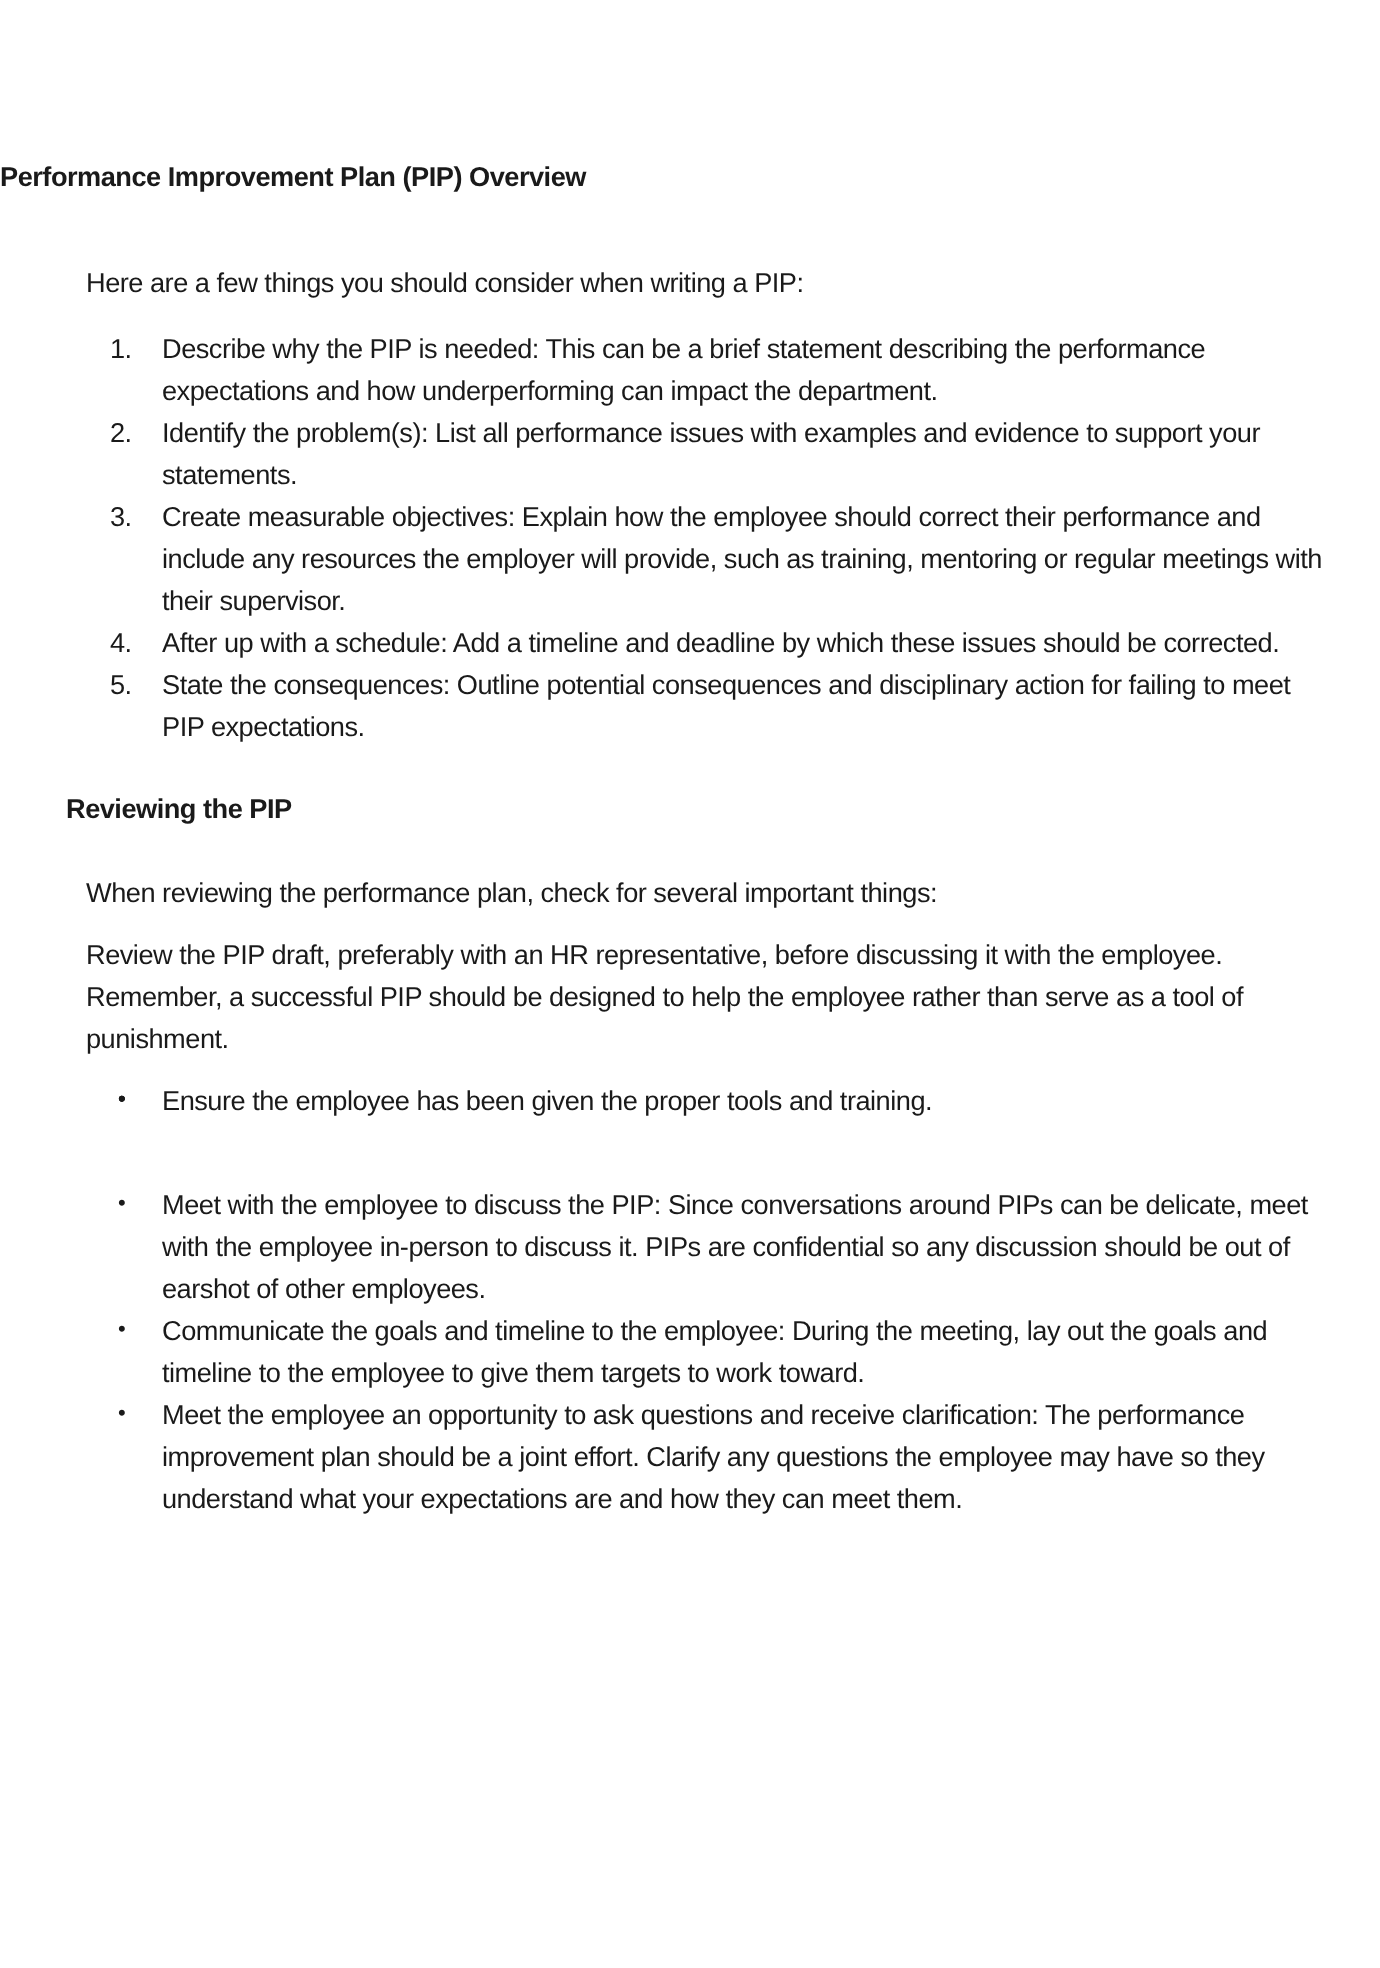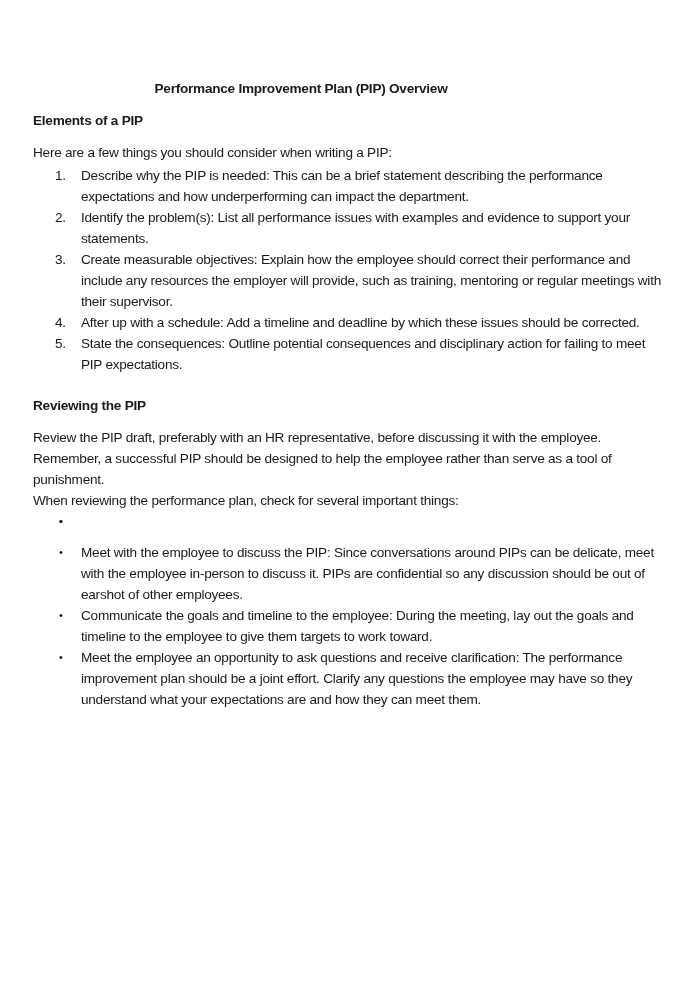--- a/index.html
+++ b/index.html
@@ -1,57 +1,56 @@
 <!DOCTYPE html>
 <html><head>
 <meta charset="utf-8">
 <style>
   html, body { margin:0; padding:0; background:#ffffff; }
   body { width:690px; height:984px; position:relative; overflow:hidden;
          font-family:"Liberation Sans", sans-serif; color:#1a1a1a; font-size:13.6px; letter-spacing:-0.25px; }
   .page { position:absolute; left:33px; top:78px; width:630px; }
-  .title { text-align:center; font-weight:bold; font-size:13.6px; height:21px; line-height:21px; margin-left:-33px; width:602px; margin-top:0; }
+  .title { text-align:left; font-weight:bold; font-size:13.6px; height:21px; line-height:21px; margin-left:-33px; width:602px; margin-top:0; }
   .h { font-weight:bold; line-height:21px; height:21px; }
-  p { margin:0; line-height:21px; }
+  p { margin:10px; line-height:21px; }
   .list { margin:0; padding:0; list-style:none; }
   .list li { position:relative; padding-left:48px; line-height:21px; }
   .list .marker { position:absolute; left:22px; top:0; }
   .list.bullets .marker { left:26px; font-size:11px; }
   b { font-weight:normal; }
   .gap-s { height:11px; }
   .gap-m { height:20px; }
 </style>
 </head>
 <body>
 
 <div class="page">
   <div class="title">Performance Improvement Plan (PIP) Overview</div>
   <div class="gap-s"></div>
 
-  <div class="h">Elements of a PIP</div>
   <div class="gap-s"></div>
   <p>Here are a few things you should consider when writing a PIP:</p>
   <div style="height:2px"></div>
   <ol class="list">
     <li><span class="marker">1.</span><b>Describe why the PIP is needed:</b><span> This can be a brief statement describing the performance expectations and how underperforming can impact the department.</span></li>
     <li><span class="marker">2.</span><b>Identify the problem(s):</b><span> List all performance issues with examples and evidence to support your statements.</span></li>
     <li><span class="marker">3.</span><b>Create measurable objectives:</b><span> Explain how the employee should correct their performance and include any resources the employer will provide, such as training, mentoring or regular meetings with their supervisor.</span></li>
     <li><span class="marker">4.</span><b>After up with a schedule:</b><span> Add a timeline and deadline by which these issues should be corrected.</span></li>
     <li><span class="marker">5.</span><b>State the consequences:</b><span> Outline potential consequences and disciplinary action for failing to meet PIP expectations.</span></li>
   </ol>
   <div class="gap-m"></div>
 
   <div class="h">Reviewing the PIP</div>
   <div class="gap-s"></div>
+  <p>When reviewing the performance plan, check for several important things:</p>
   <p>Review the PIP draft, preferably with an HR representative, before discussing it with the employee. Remember, a successful PIP should be designed to help the employee rather than serve as a tool of punishment.</p>
-  <p>When reviewing the performance plan, check for several important things:</p>
   <ul class="list bullets">
     <li><span class="marker">•</span></li>
     <li><span class="marker">•</span></li>
-    <li><span class="marker">•</span></li>
+    <li><span class="marker">•</span><span>Ensure the employee has been given the proper tools and training.</span></li>
   </ul>
   <div class="gap-m"></div>
 
   <div class="gap-s"></div>
   <ul class="list bullets">
     <li><span class="marker">•</span><b>Meet with the employee to discuss the PIP:</b><span> Since conversations around PIPs can be delicate, meet with the employee in-person to discuss it. PIPs are confidential so any discussion should be out of earshot of other employees.</span></li>
     <li><span class="marker">•</span><b>Communicate the goals and timeline to the employee:</b><span> During the meeting, lay out the goals and timeline to the employee to give them targets to work toward.</span></li>
     <li><span class="marker">•</span><b>Meet the employee an opportunity to ask questions and receive clarification:</b><span> The performance improvement plan should be a joint effort. Clarify any questions the employee may have so they understand what your expectations are and how they can meet them.</span></li>
   </ul>
 </div>

